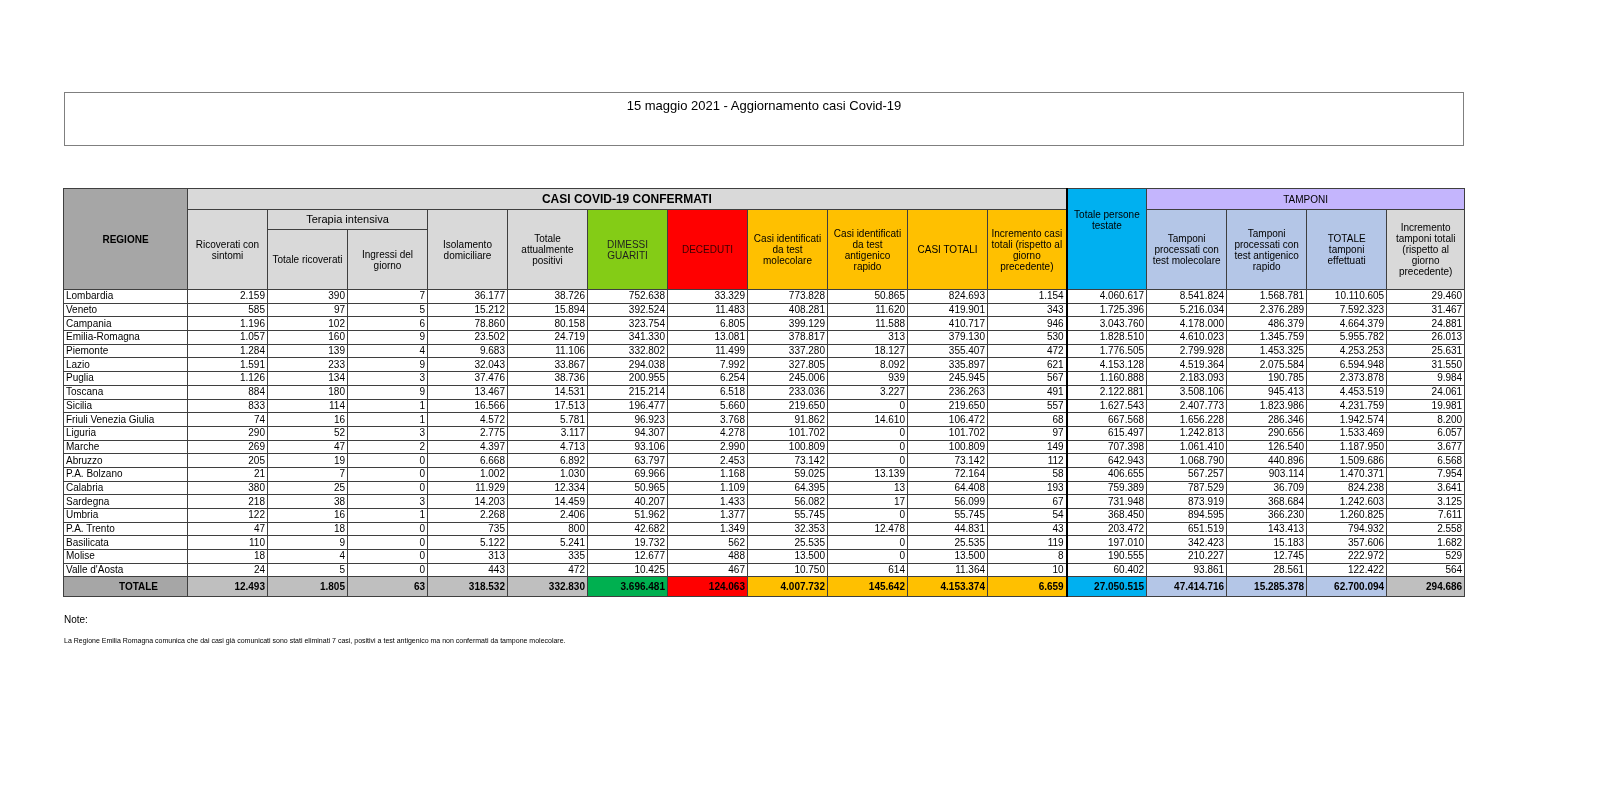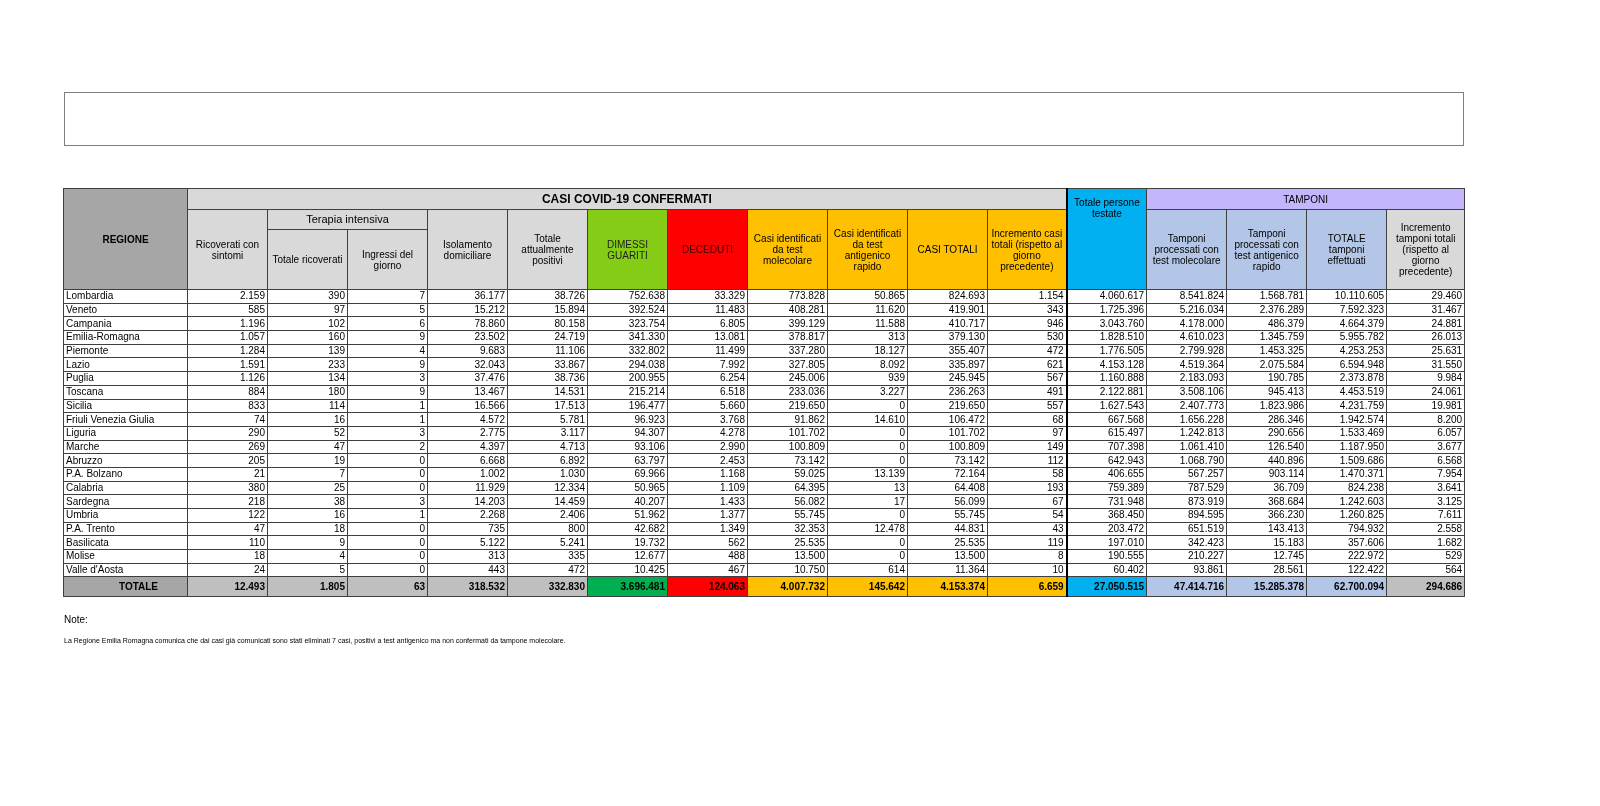--- a/index.html
+++ b/index.html
@@ -34,20 +34,21 @@
   tr.trow td.t-cyan { background:#00b0f0; }
   tr.trow td.t-blue { background:#b4c6e7; }
   .thick-right { border-right:2px solid #000 !important; }
   .note-label { position:absolute; left:64px; top:614px; font-size:10px; }
   .note-text { position:absolute; left:64px; top:637px; font-size:7px; }
 </style>
 </head>
 <body>
 
 <div class="title-box">
+  <div class="title-line1">15 maggio 2021 - Aggiornamento casi Covid-19</div>
 </div>
 
 <table class="main">
   <colgroup>
     <col style="width:124px">
       <col style="width:80px">
       <col style="width:80px">
       <col style="width:80px">
     <col style="width:80px">
       <col style="width:80px">
@@ -60,21 +61,21 @@
     <col style="width:80px">
       <col style="width:80px">
       <col style="width:80px">
       <col style="width:80px">
     <col style="width:78px">
   </colgroup>
   <thead>
     <tr class="hrow1">
       <th rowspan="3" class="hdr-regione">REGIONE</th>
       <th colspan="11" class="hdr-casi thick-right">CASI COVID-19 CONFERMATI</th>
-      <th rowspan="3" class="hdr-cyan" style="vertical-align:top;padding-top:8px">Totale persone testate</th>
+      <th rowspan="3" class="hdr-cyan" style="vertical-align:top;padding-top:20px">Totale persone testate</th>
       <th colspan="4" class="hdr-tamponi">TAMPONI</th>
     </tr>
     <tr class="hrow2">
       <th rowspan="2" class="hdr-grey">Ricoverati con sintomi</th>
       <th colspan="2" class="hdr-grey" style="font-size:11px">Terapia intensiva</th>
       <th rowspan="2" class="hdr-grey">Isolamento domiciliare</th>
       <th rowspan="2" class="hdr-grey">Totale attualmente positivi</th>
       <th rowspan="2" class="hdr-green">DIMESSI GUARITI</th>
       <th rowspan="2" class="hdr-red">DECEDUTI</th>
       <th rowspan="2" class="hdr-orange">Casi identificati da test molecolare</th>

